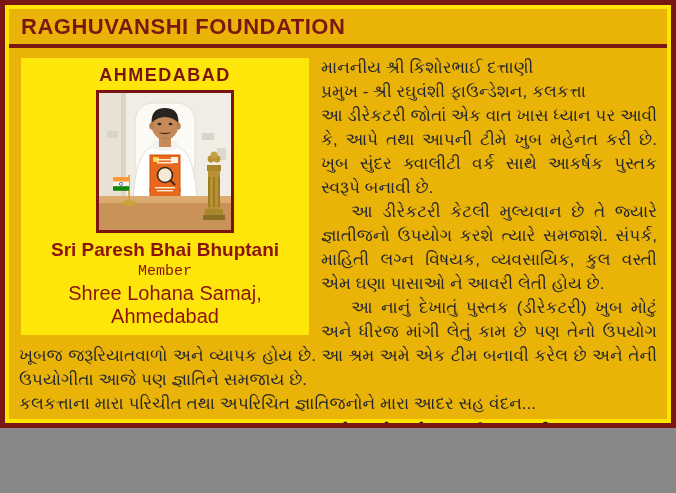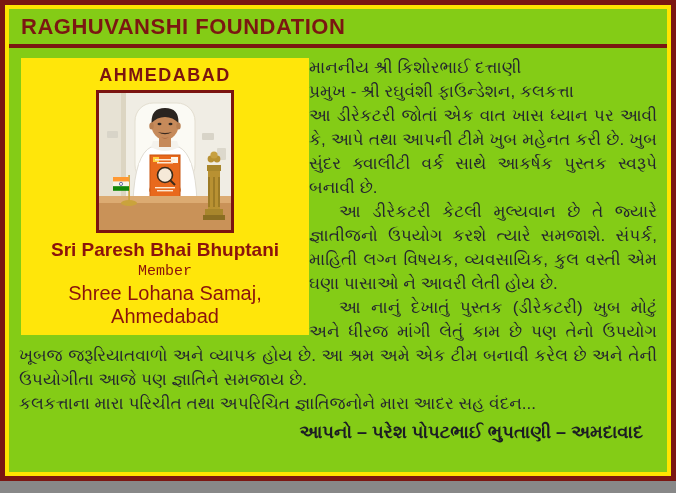--- a/index.html
+++ b/index.html
@@ -1,20 +1,20 @@
 <!DOCTYPE html>
 <html><head>
 <meta charset="utf-8">
 <style>
   html,body{margin:0;padding:0;background:#888;}
   .page{
     position:relative;
-    width:676px;height:481px;
+    width:676px;height:428px;
     box-sizing:border-box;
-    background:#84cc16;
+    background:#eab308;
     border:5px solid #7b1712;
     outline:none;
     box-shadow:inset 0 0 0 4px #ffe400;
     font-family:"Liberation Sans", sans-serif;
     overflow:hidden;
   }
   .inner{
     position:absolute; inset:4px;
     padding:0;
   }
@@ -33,21 +33,21 @@
     white-space:nowrap;
   }
   .content{
     padding:8px 10px 0 10px;
   }
   .card{
     float:left;
     width:288px;
     box-sizing:border-box;
     background:#ffe60a;
-    margin:2px 0 8px 2px;
+    margin:2px 12px 8px 2px;
     padding:5px 6px 7px 6px;
     text-align:center;
   }
   .card-city{
     color:#7b1410;
     font-weight:bold;
     font-size:18px;
     letter-spacing:1.5px;
     margin:2px 0 4px 0;
   }

